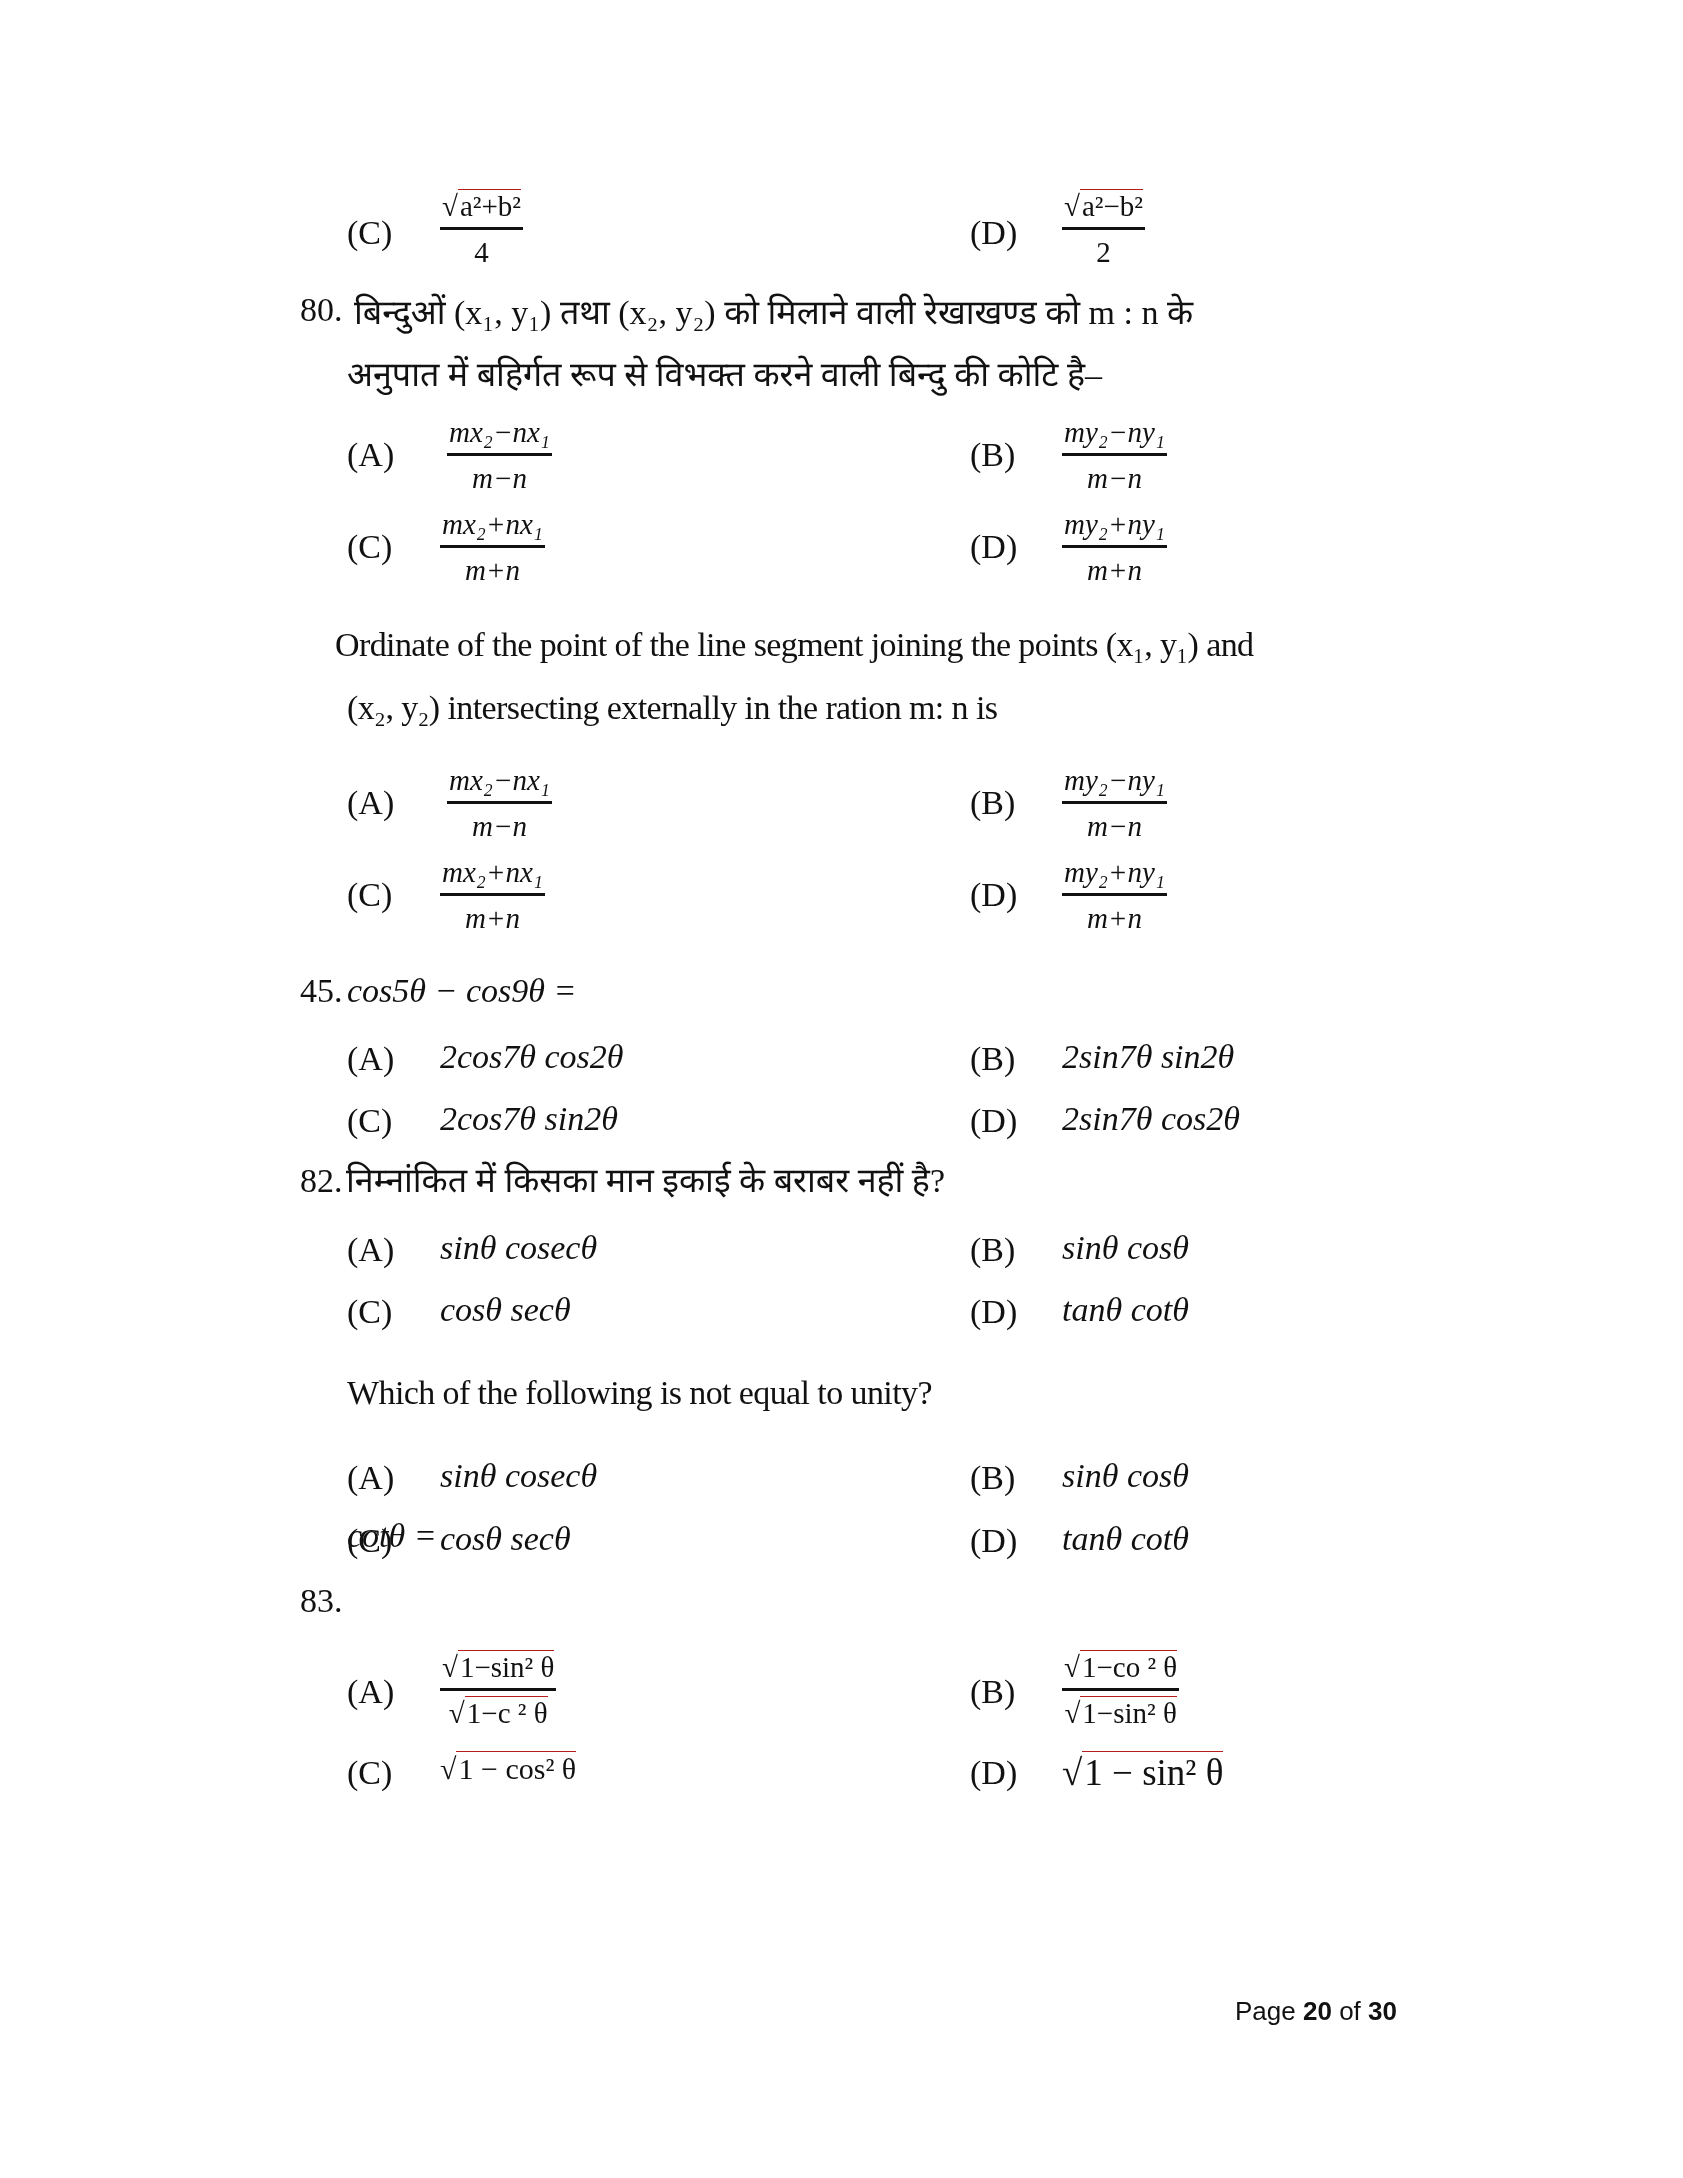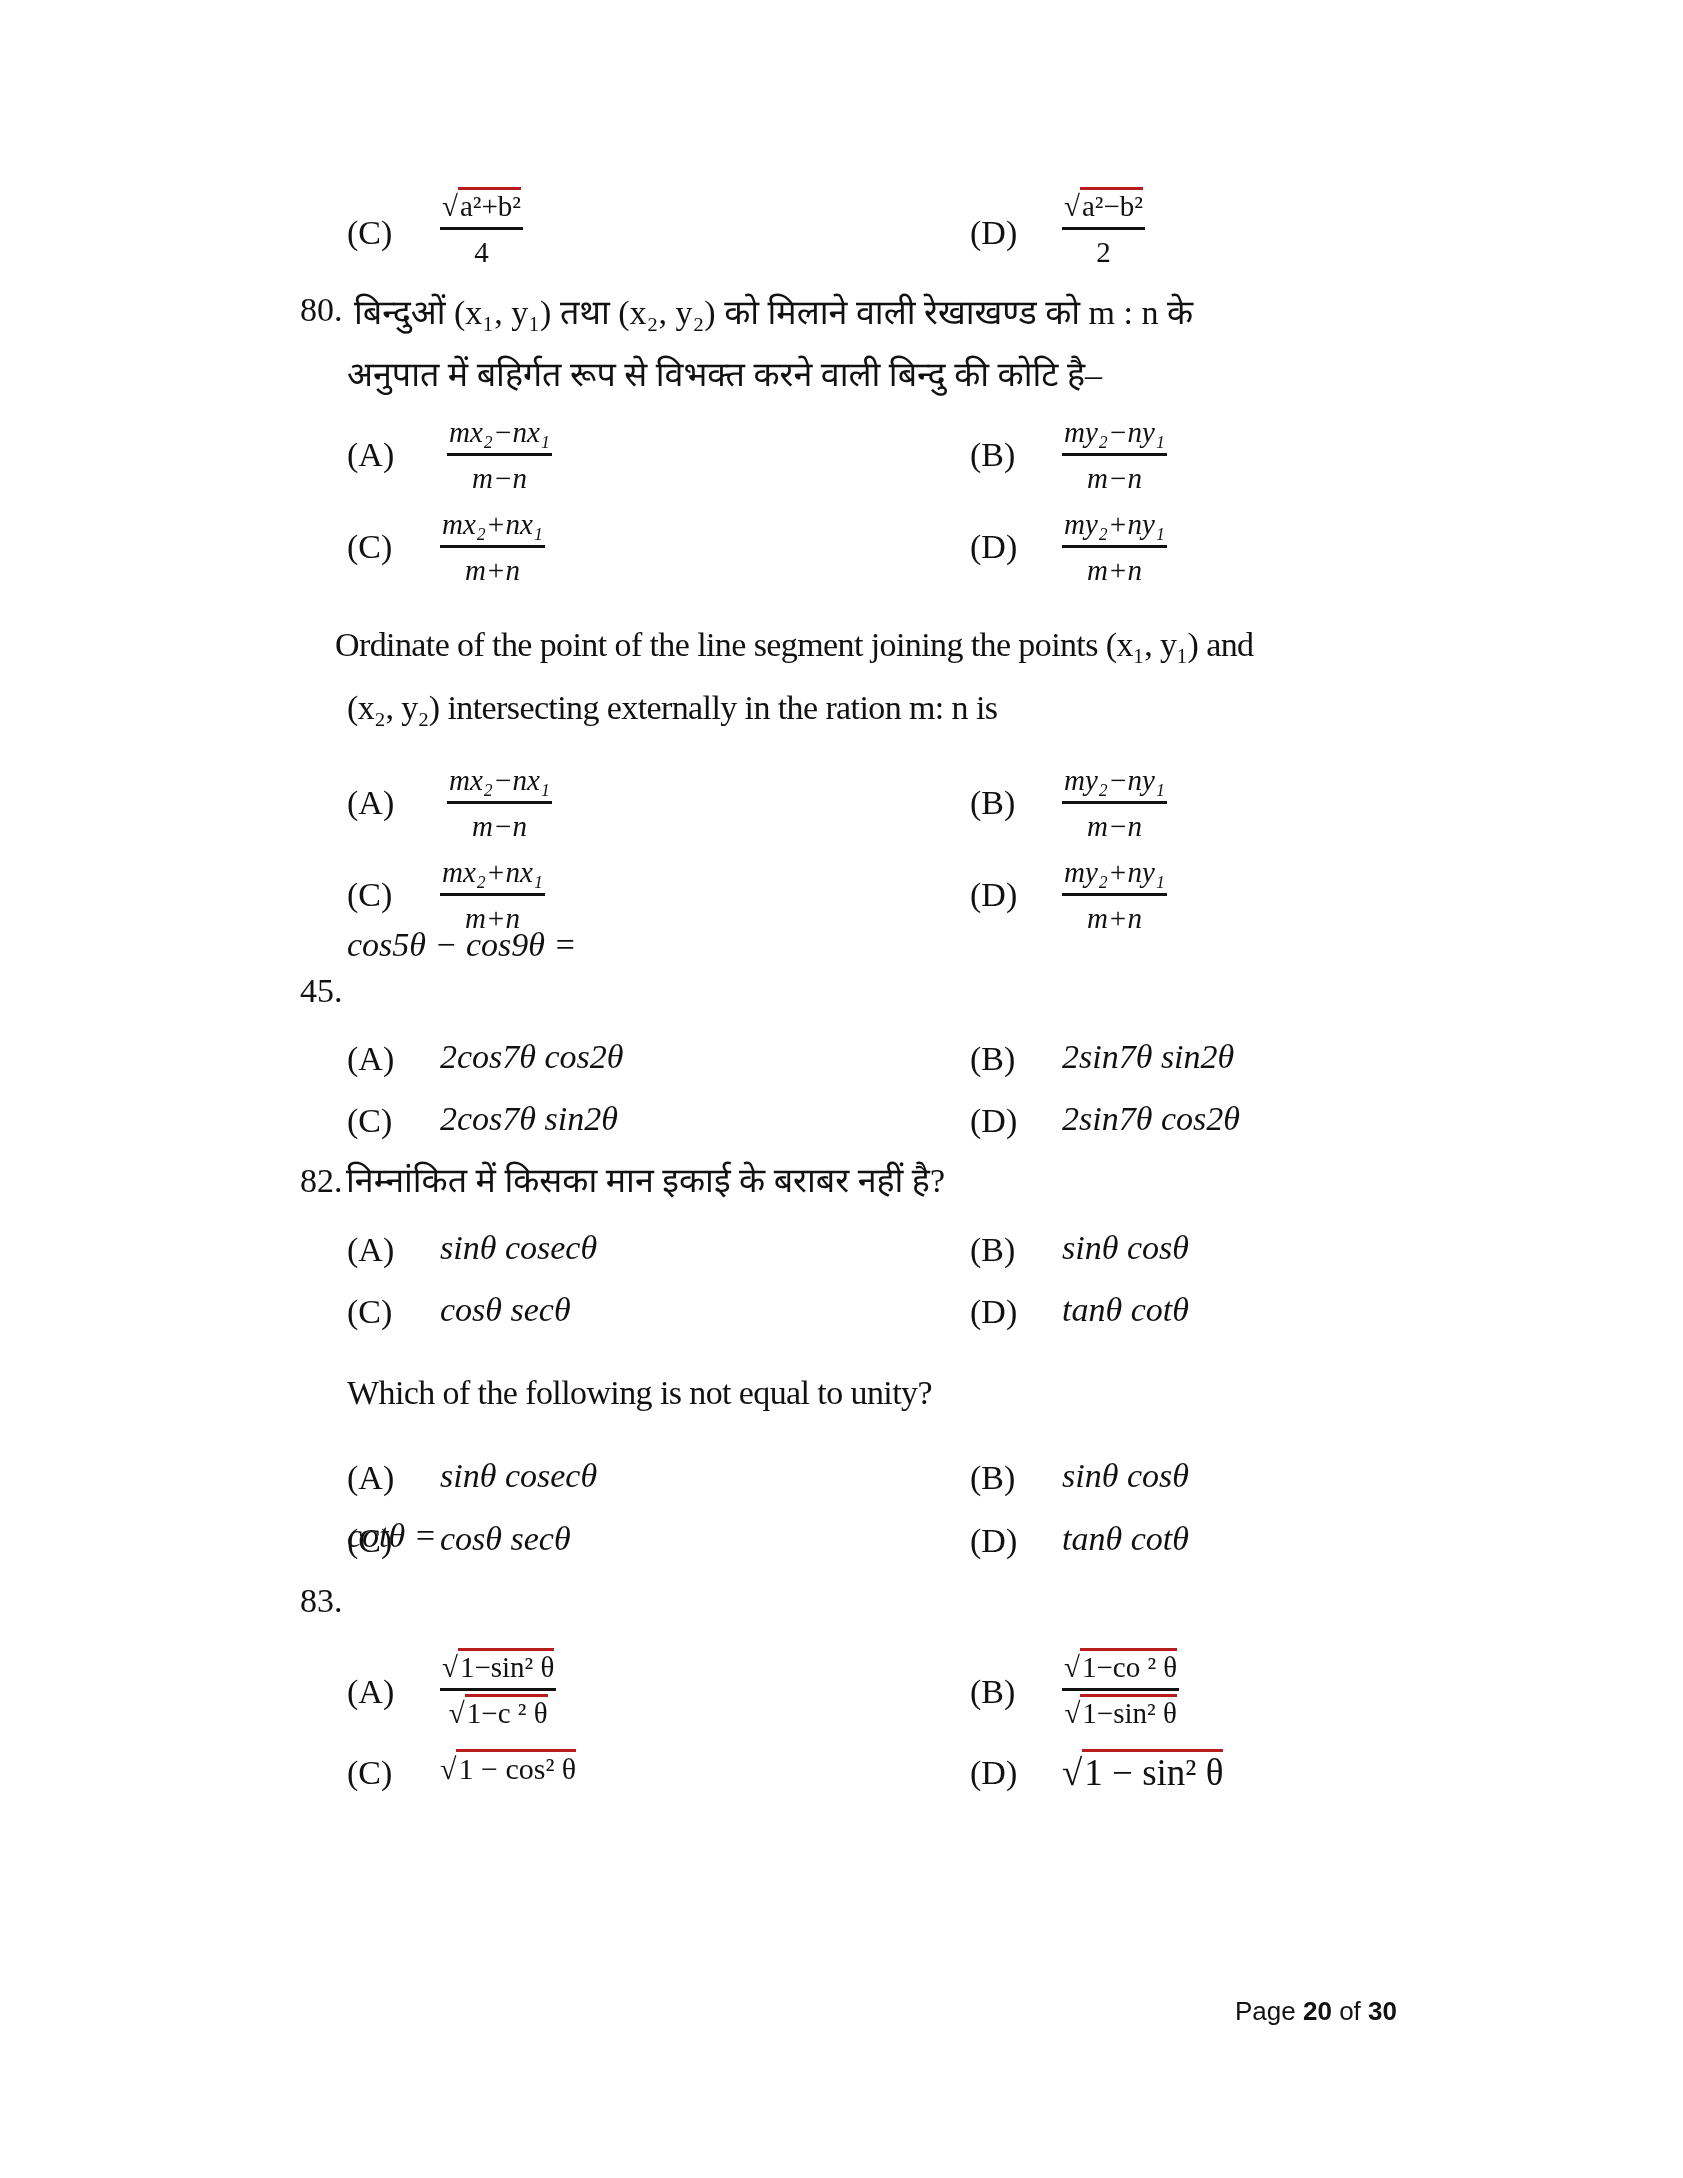--- a/index.html
+++ b/index.html
@@ -5,21 +5,21 @@
   html,body{margin:0;padding:0;background:#fff;}
   body{width:1683px;height:2178px;position:relative;overflow:hidden;color:#111;
        font-family:"Liberation Serif","DejaVu Serif",serif;}
   .abs{position:absolute;}
   .txt{font-size:34px;line-height:1;white-space:nowrap;}
   .m{font-style:italic;}
   .lbl{font-size:34px;}
   .frac{position:absolute;display:inline-flex;flex-direction:column;align-items:center;font-style:italic;font-size:29px;}
   .frac .num{padding:0 2px 4px 2px;border-bottom:3px solid #111;}
   .frac .den{padding-top:6px;}
-  .sqrt{border-top:3px solid #b91c1c;padding-left:2px;font-style:normal;}
+  .sqrt{border-top:1px solid #b91c1c;padding-left:2px;font-style:normal;}
   .rad{font-style:normal;}
   .footer{font-family:"Liberation Sans","DejaVu Sans",sans-serif;font-size:26px;}
   .footer b{font-weight:bold;}
 </style>
 </head>
 <body>
 
 <div class="abs lbl" style="left:347px;top:214px">(C)</div>
 <div class="frac" style="left:440px;top:190px">
   <span class="num"><span class="rad">√</span><span class="sqrt">a²+b²</span></span>
@@ -74,21 +74,21 @@
     <span class="num">mx₂+nx₁</span>
     <span class="den">m+n</span>
   </div>
 <div class="abs lbl" style="left:970px;top:876px">(D)</div>
 <div class="frac" style="left:1062px;top:856px">
     <span class="num">my₂+ny₁</span>
     <span class="den">m+n</span>
   </div>
 
 <div class="abs txt" style="left:300px;top:974px">45.</div>
-<div class="abs txt m" style="left:347px;top:928px">cos5θ − cos9θ =</div>
+<div class="abs txt m" style="left:347px;top:974px">cos5θ − cos9θ =</div>
 <div class="abs lbl" style="left:347px;top:1040px">(A)</div>
 <div class="abs txt m" style="left:440px;top:1040px">2cos7θ cos2θ</div>
 <div class="abs lbl" style="left:970px;top:1040px">(B)</div>
 <div class="abs txt m" style="left:1062px;top:1040px">2sin7θ sin2θ</div>
 <div class="abs lbl" style="left:347px;top:1102px">(C)</div>
 <div class="abs txt m" style="left:440px;top:1102px">2cos7θ sin2θ</div>
 <div class="abs lbl" style="left:970px;top:1102px">(D)</div>
 <div class="abs txt m" style="left:1062px;top:1102px">2sin7θ cos2θ</div>
 
 <div class="abs txt" style="left:300px;top:1164px">82.</div>

